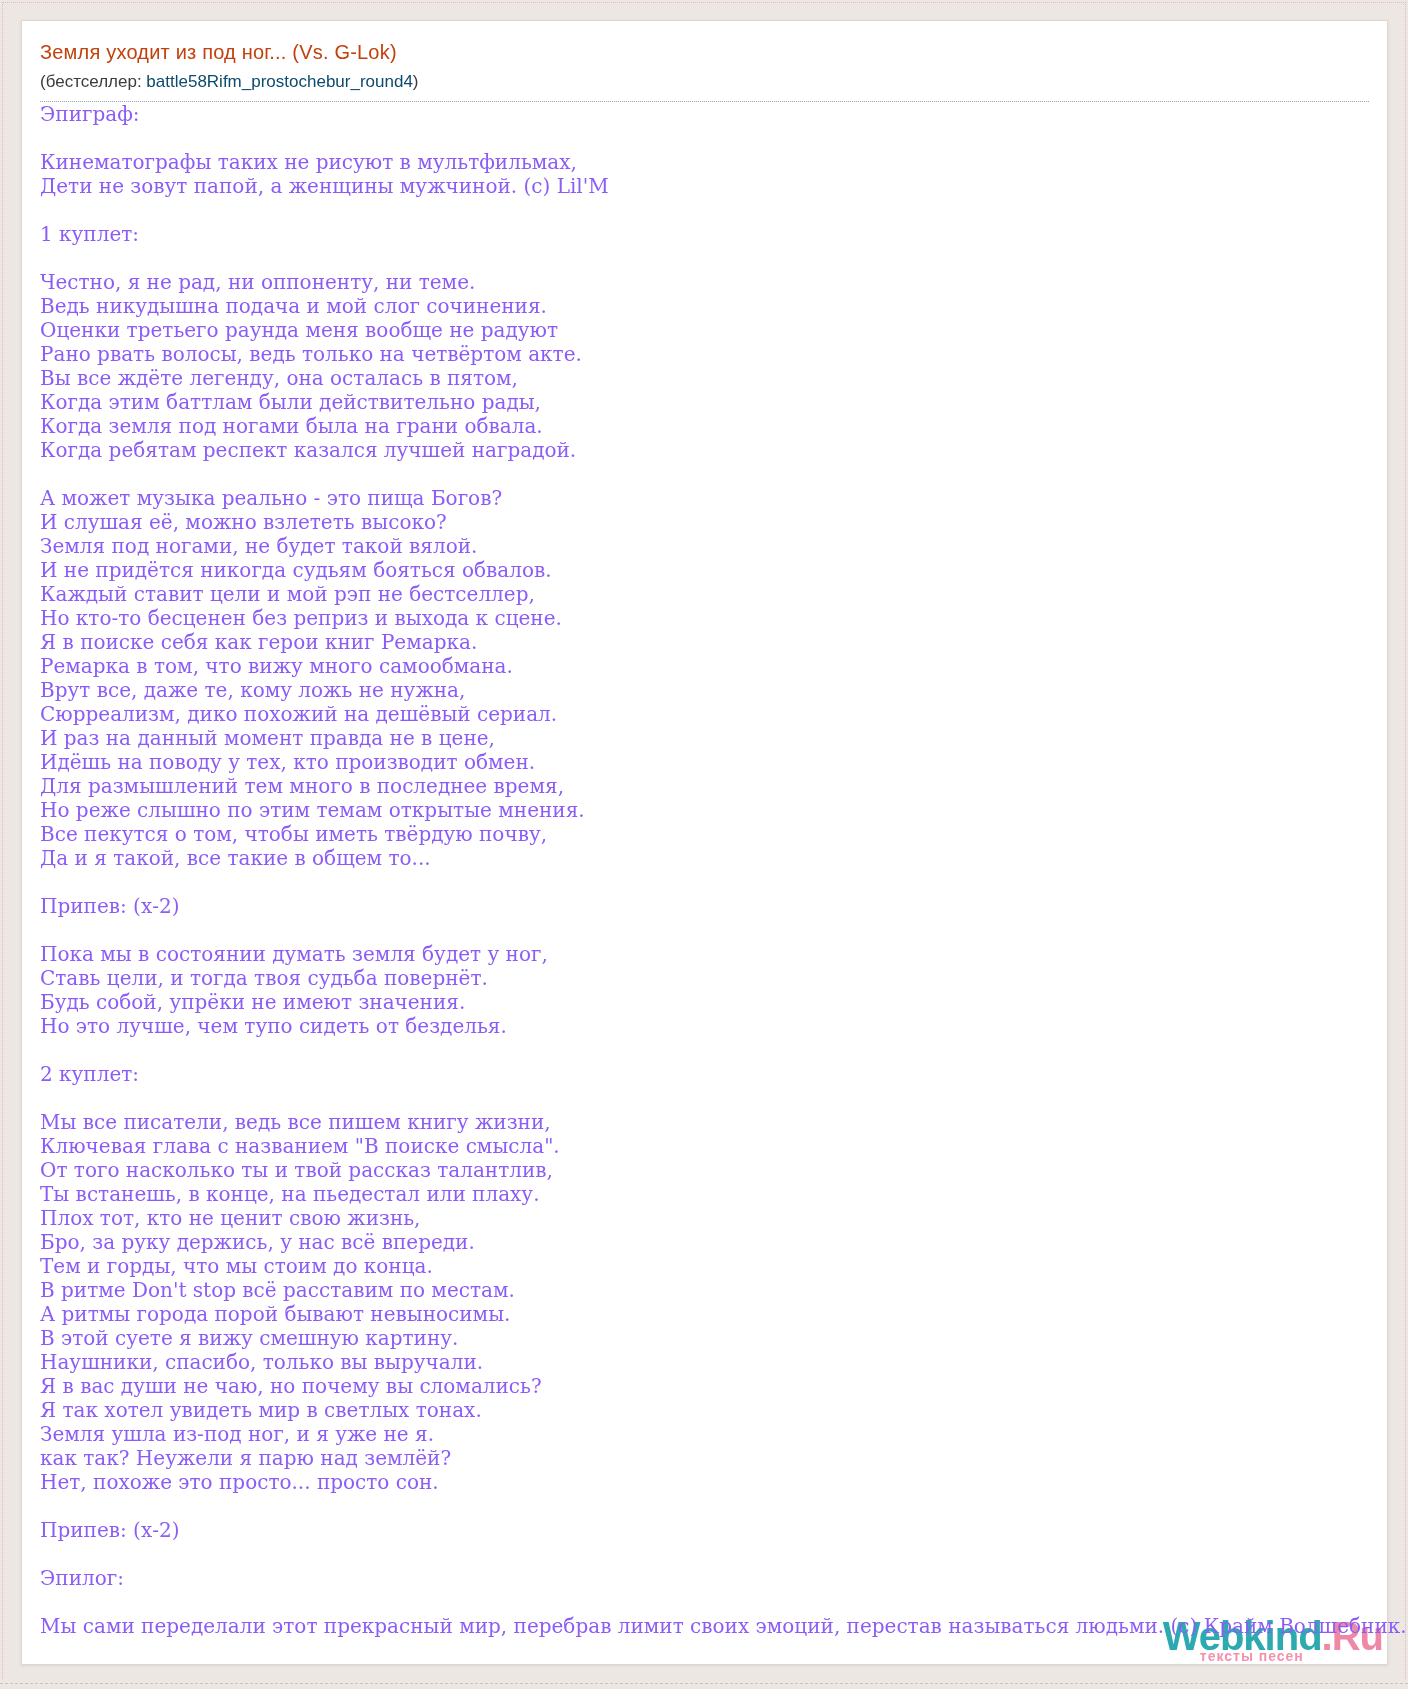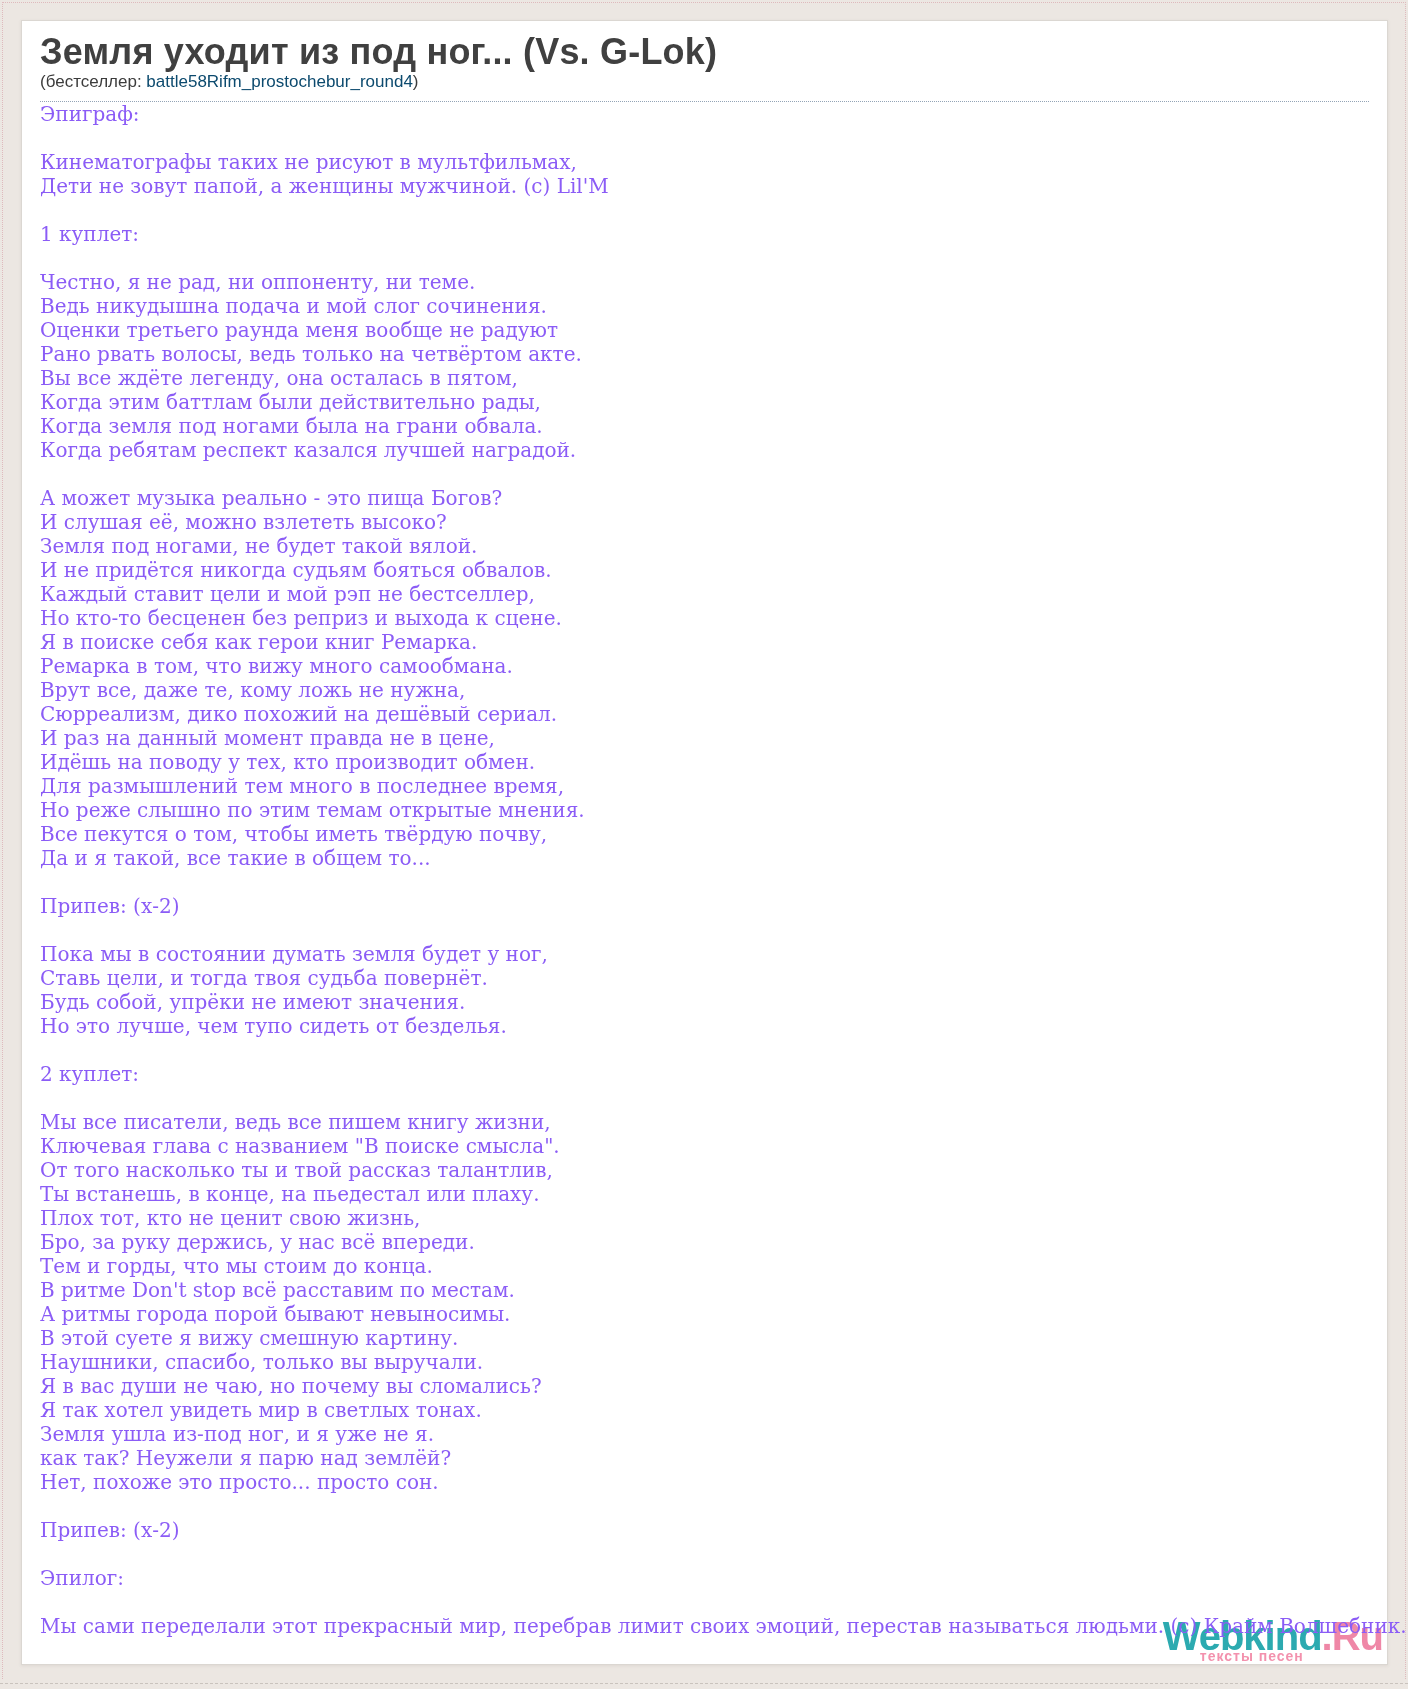--- a/index.html
+++ b/index.html
@@ -29,24 +29,24 @@
     left: 21px;
     top: 20px;
     width: 1367px;
     height: 1645px;
     background: #ffffff;
     border: 1px solid #dbd7d2;
     box-shadow: 0 1px 3px rgba(120,110,100,0.12);
     padding: 14px 18px 0 18px;
   }
   .song-title {
-    font-size: 36px;
+    font-size: 20px;
     line-height: 34px;
-    font-weight: 700;
-    color: #404040;
+    font-weight: 400;
+    color: #c2410c;
     letter-spacing: 0.2px;
   }
   .artist-row {
     margin-top: 3px;
     font-size: 17px;
     line-height: 20px;
     color: #3c3c3c;
     padding-bottom: 9px;
     border-bottom: 1px dotted #93a4b6;
   }

